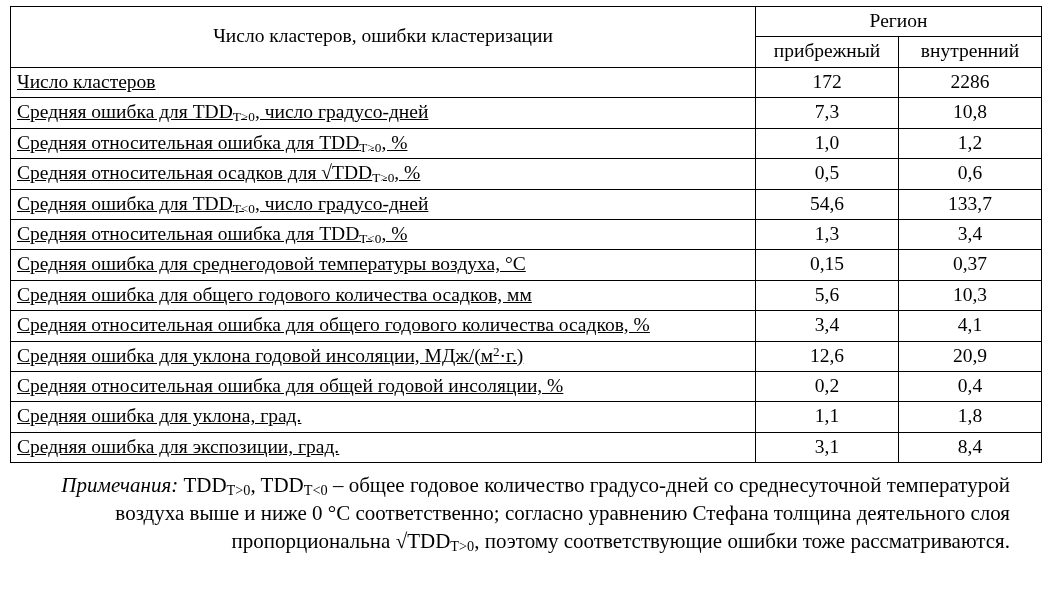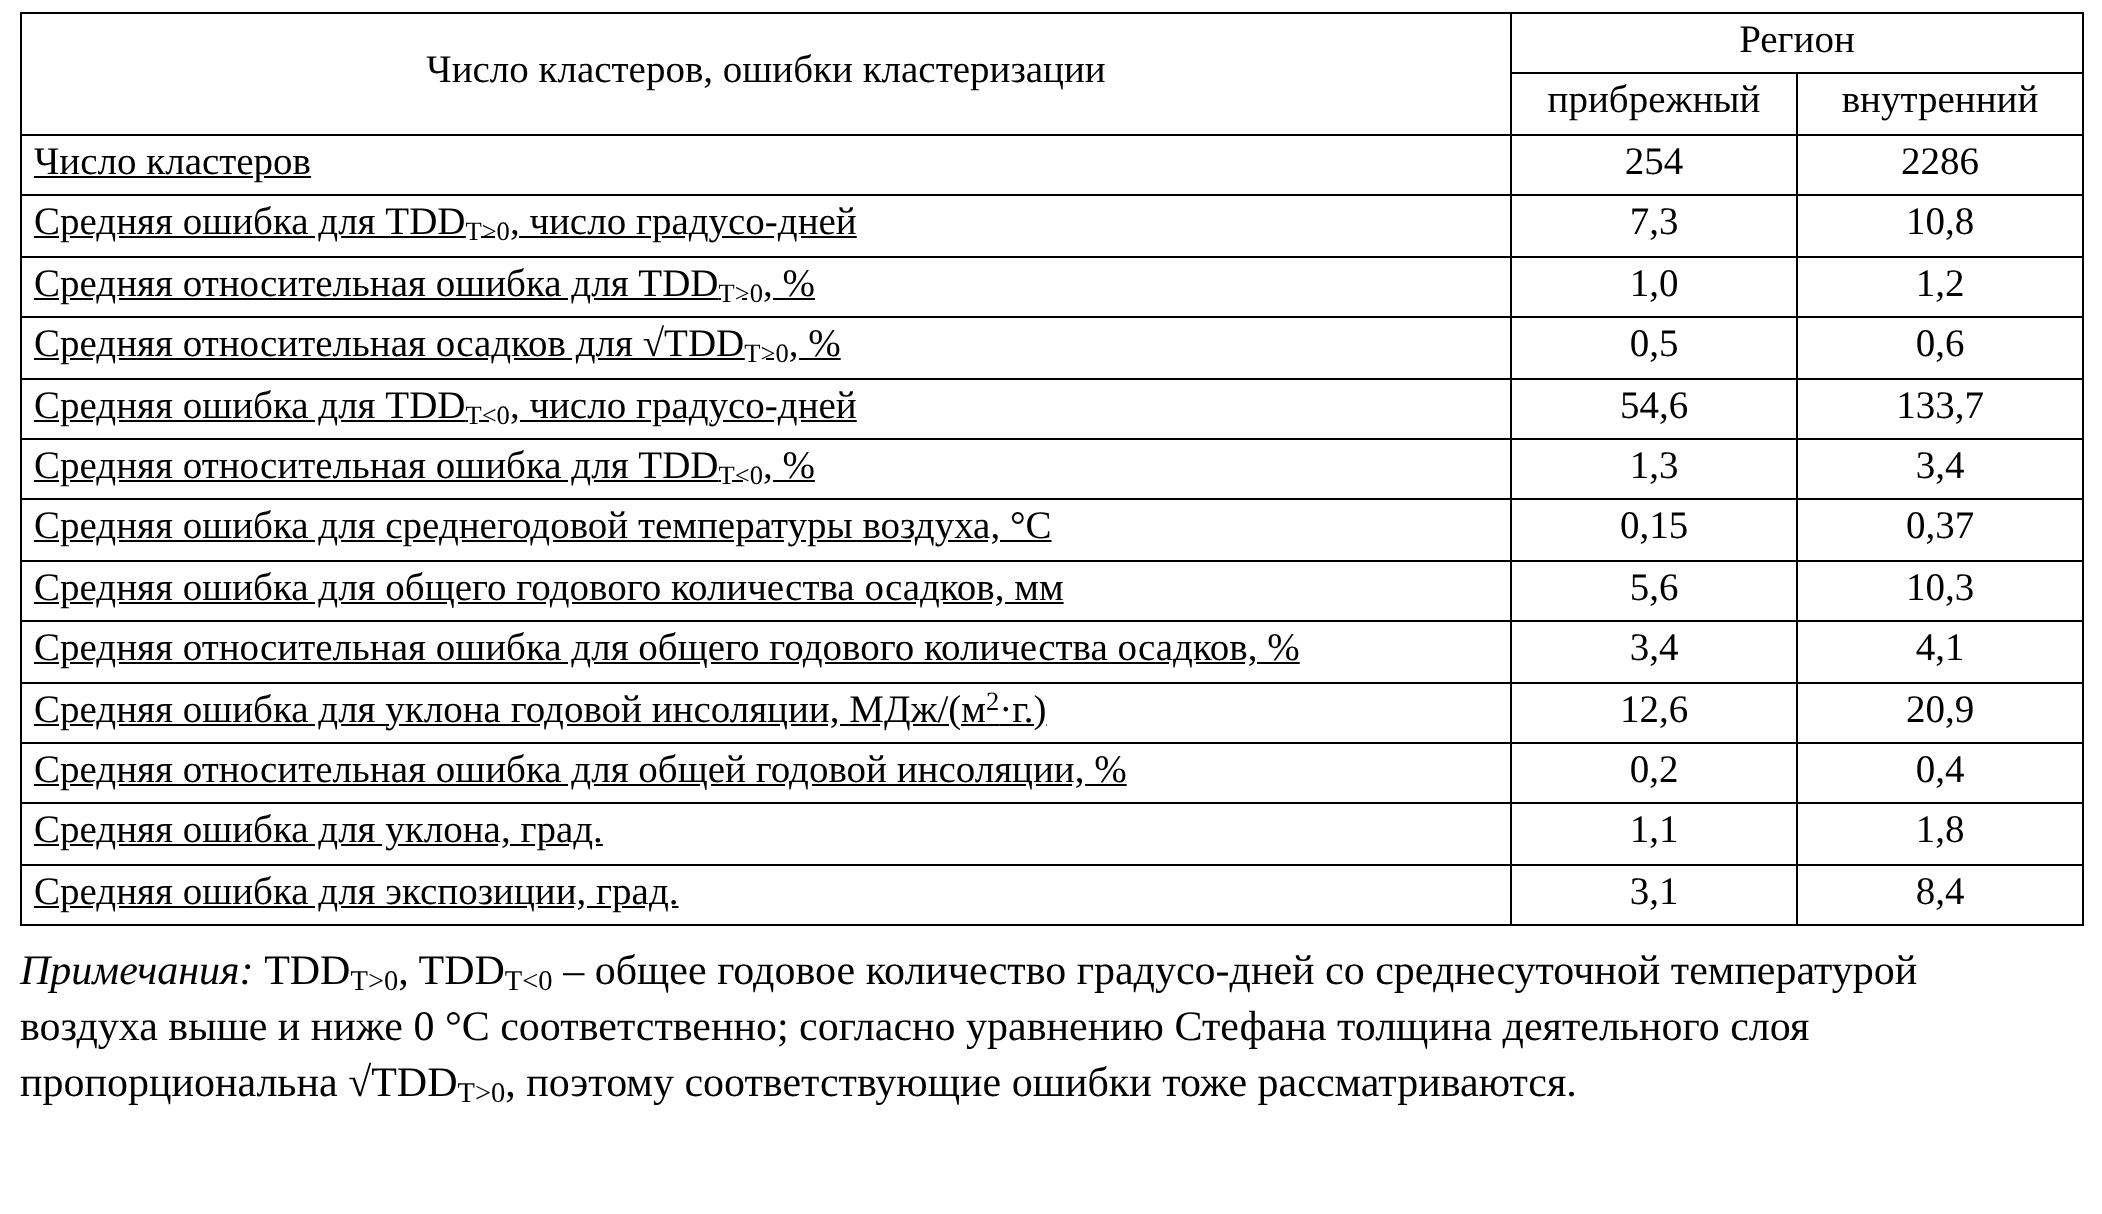--- a/index.html
+++ b/index.html
@@ -71,21 +71,21 @@
   sup {
     font-size: 0.68em;
     vertical-align: 0.45em;
     line-height: 0;
   }
   .note {
     margin-top: 9px;
     font-size: 21px;
     line-height: 1.33;
     width: 1000px;
-    text-align: left;
+    text-align: right;
   }
   .note .note-title {
     font-style: italic;
   }
 </style>
 </head>
 <body>
 
 <div class="page">
 
@@ -101,21 +101,21 @@
         <th class="head-region" colspan="2">Регион</th>
       </tr>
       <tr>
         <th class="head-sub">прибрежный</th>
         <th class="head-sub">внутренний</th>
       </tr>
     </thead>
     <tbody>
       <tr>
         <td class="label"><span>Число кластеров</span></td>
-        <td class="value">254</td>
+        <td class="value">172</td>
         <td class="value">2286</td>
       </tr>
       <tr>
         <td class="label"><span>Средняя ошибка для TDD</span><sub>T&gt;0</sub><span>, число градусо-дней</span></td>
         <td class="value">7,3</td>
         <td class="value">10,8</td>
       </tr>
       <tr>
         <td class="label"><span>Средняя относительная ошибка для TDD</span><sub>T&gt;0</sub><span>, %</span></td>
         <td class="value">1,0</td>

